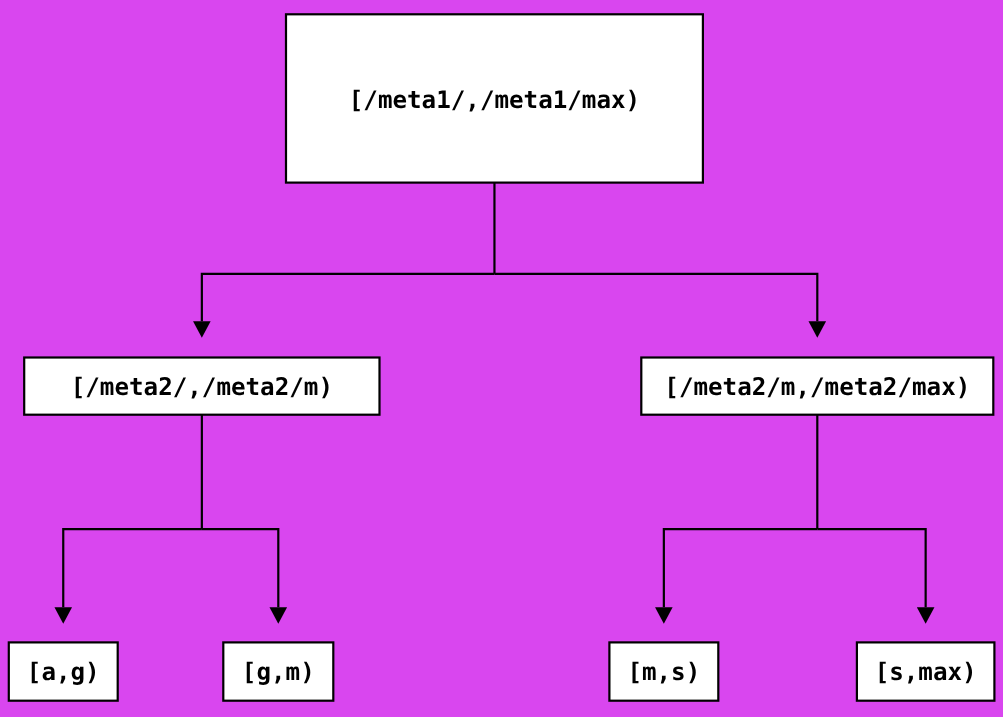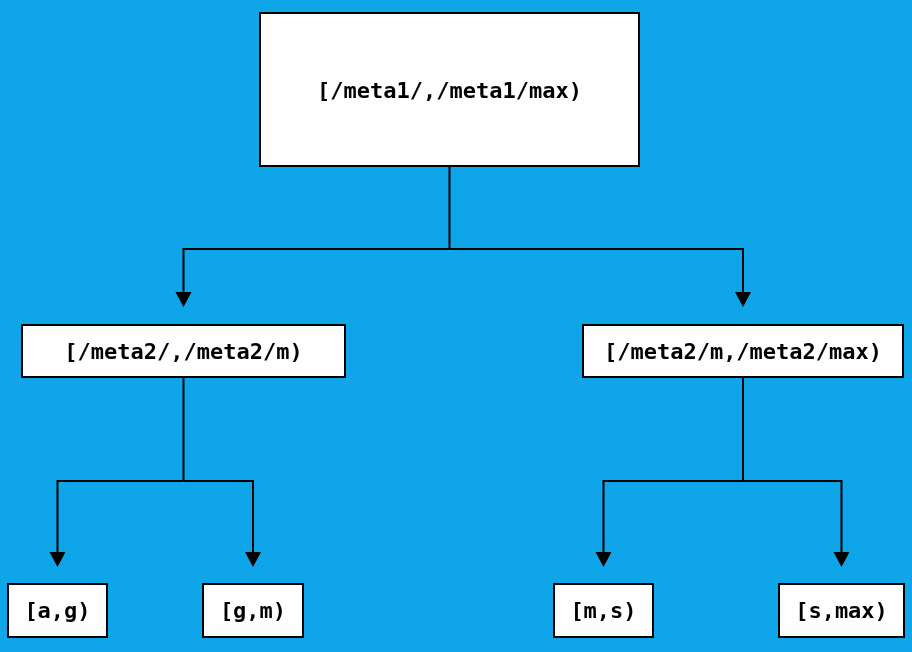--- a/index.html
+++ b/index.html
@@ -4,21 +4,21 @@
 <style>
   html, body {
     margin: 0;
     padding: 0;
     background: #ffffff;
   }
   .stage {
     position: relative;
     width: 912px;
     height: 652px;
-    background: #0ea5e9;
+    background: #d946ef;
     overflow: hidden;
   }
   svg {
     display: block;
   }
   .edge {
     fill: none;
     stroke: #000000;
     stroke-width: 2;
   }

